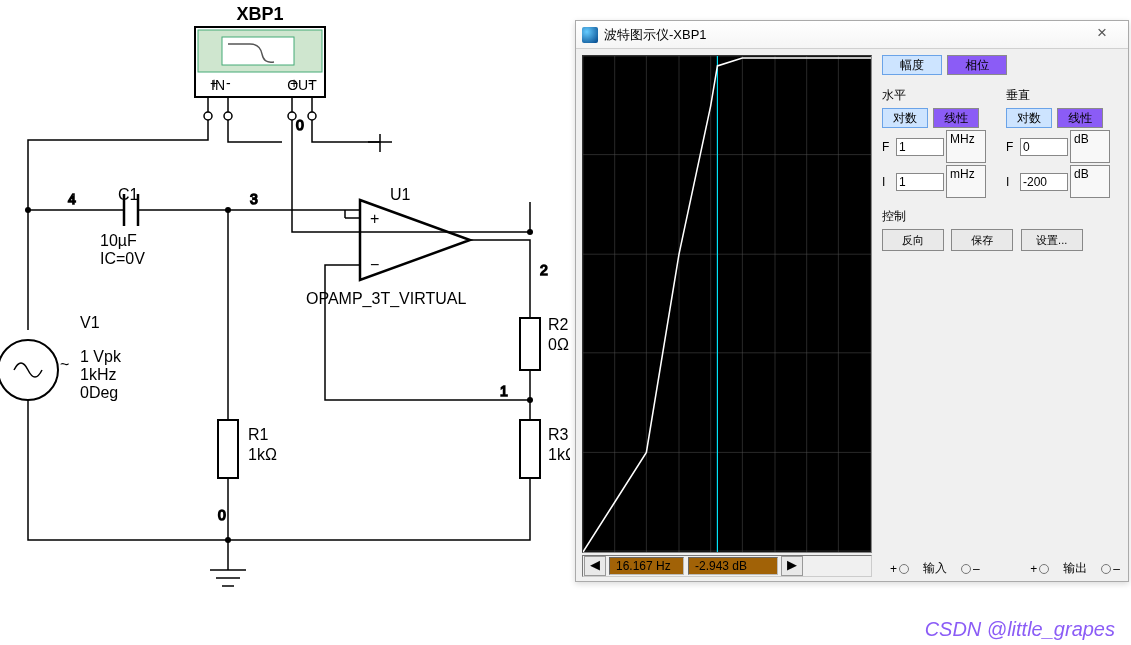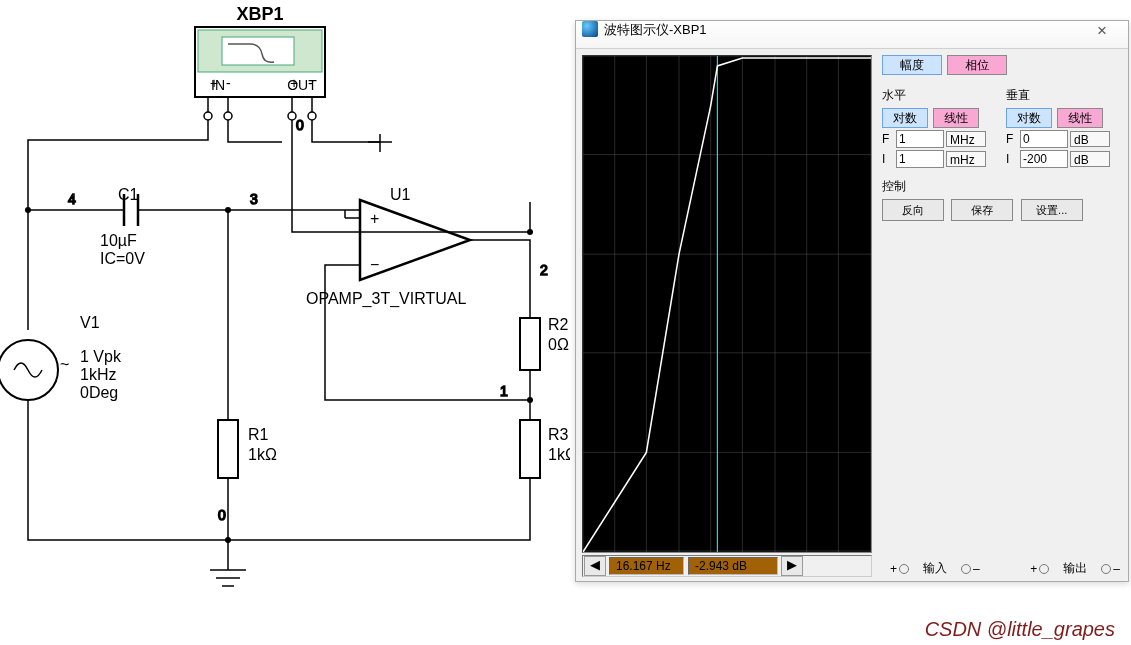--- a/index.html
+++ b/index.html
@@ -33,21 +33,21 @@
     left: 575px; top: 20px;
     width: 554px; height: 562px;
     border: 1px solid #aaa;
     background: #f0f0f0;
     box-shadow: 0 2px 6px rgba(0,0,0,0.15);
   }
   .titlebar {
     height: 28px;
     background: linear-gradient(#fff,#f5f5f5);
     border-bottom: 1px solid #d0d0d0;
-    display: flex; 
+    display: flex; align-items: center;
     padding: 0 6px;
     font-size: 13px;
   }
   .titlebar .appicon {
     width: 16px; height: 16px; margin-right: 6px;
     background: radial-gradient(circle at 30% 30%, #6cf, #048);
     border-radius: 2px;
   }
   .titlebar .title { flex: 1; }
   .titlebar .close {
@@ -100,39 +100,39 @@
     font-size: 12px;
   }
   .section-title {
     font-size:12px; margin:4px 0 4px 0;
   }
   .btn {
     display:inline-block;
     height: 20px; line-height: 18px;
     padding: 0 4px;
     min-width: 60px;
-    background: #f9a8d4;
+    background: #8b5cf6;
     border:1px solid #8a8a8a;
     text-align:center;
     font-size:12px;
     cursor:pointer;
     margin-right:2px;
   }
   .btn.active {
     background: #cde4ff;
     border-color:#6aa3e8;
   }
   .row { display:flex; align-items:center; margin:2px 0; }
   .lbl { width:14px; }
   .val-input {
     width: 48px; height:18px; font-size:12px;
     border:1px solid #888; padding:0 2px; background:#fff;
   }
   .unit {
-    width: 40px; height:16px; font-size:12px;
+    width: 40px; height:33px; font-size:12px;
     border:1px solid #888; background:#f8f8f8; padding:0 3px; line-height:16px;
     margin-left:2px;
   }
   .axes-grid {
     display:flex; gap:10px; margin-bottom:8px;
   }
   .axis-col { width: 114px; }
   .ctrl-btn {
     display:inline-block;
     height: 22px; line-height: 20px;
@@ -150,21 +150,21 @@
     align-items:center;
     font-size:12px;
   }
   .io-group { display:flex; align-items:center; gap:2px;}
   .io-dot { width:10px;height:10px;border-radius:50%;border:1px solid #777;}
   .io-label { margin: 0 12px; }
 
   .watermark {
     position:absolute;
     right: 16px; bottom: 4px;
-    color:#7f1d1d; font-size:20px;
+    color:#8b5cf6; font-size:20px;
     font-style: italic;
     pointer-events:none;
   }
 </style>
 </head>
 <body>
 
 <div class="schematic">
 <svg viewBox="0 0 570 620">
 

